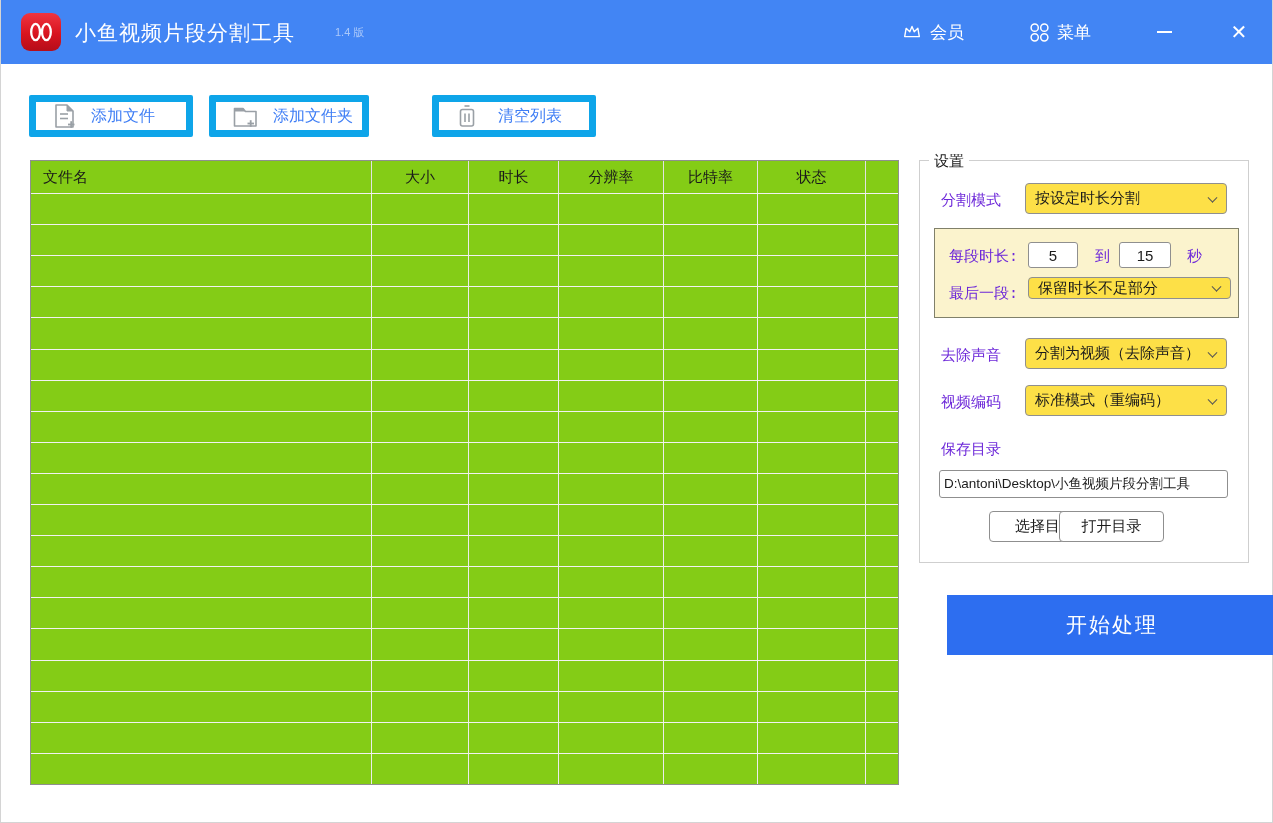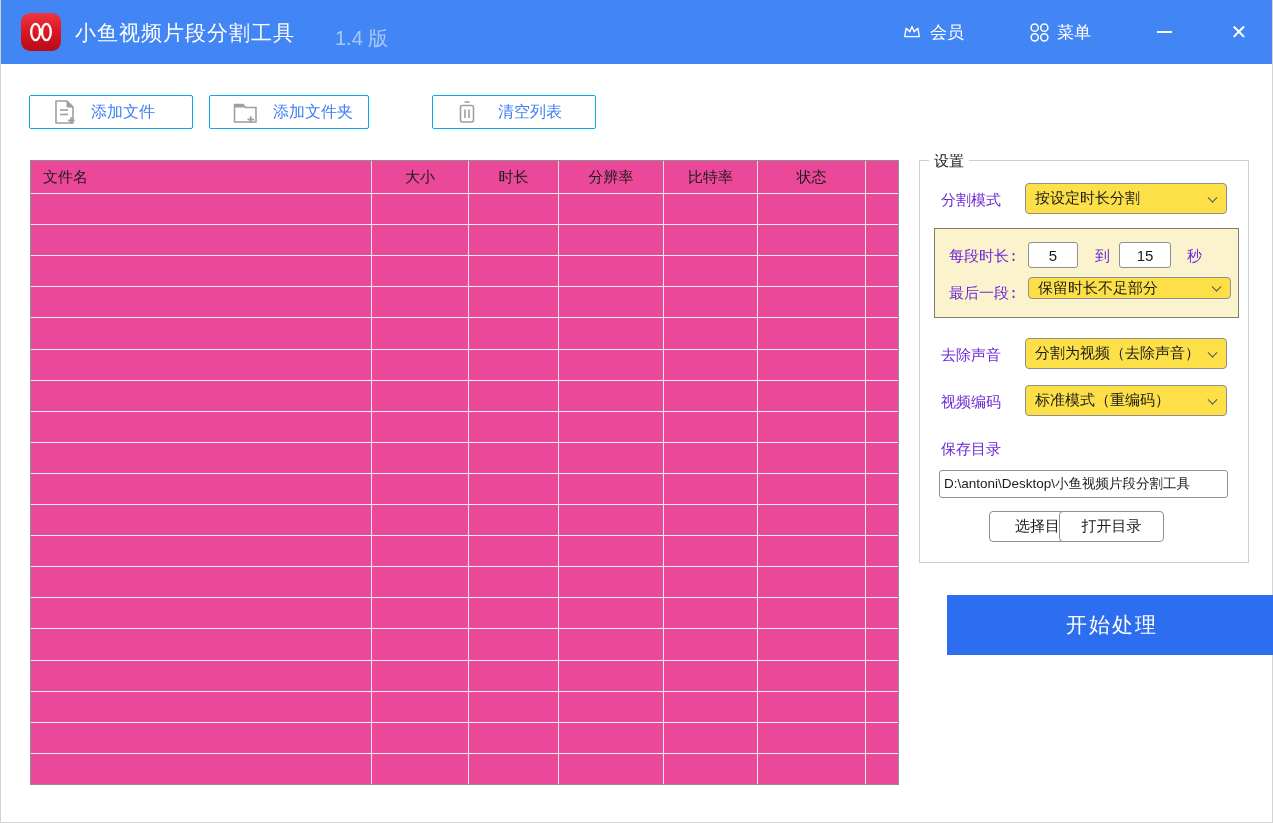--- a/index.html
+++ b/index.html
@@ -6,38 +6,38 @@
   html,body { width:1273px; height:823px; }
   body { font-family:"Liberation Sans","DejaVu Sans",sans-serif; background:#ffffff; position:relative; overflow:hidden; }
   .window { position:absolute; inset:0; background:#fff; border:1px solid #d4d4d4; border-top:none; }
 
   
   .titlebar { position:absolute; left:0; top:0; width:100%; height:64px; background:#4285f4; display:flex; align-items:center;padding-left:25px; }
   .logo { position:absolute; left:20px; top:13px; width:40px; height:38px; border-radius:9px;
           background:linear-gradient(180deg,#ef3540 0%,#d8141f 55%,#b50d1a 100%);
           display:flex; align-items:center; justify-content:center; }
   .app-title { position:absolute; left:74px; top:19px; color:#ffffff; font-size:21px; font-weight:500; letter-spacing:1px; }
-  .app-version { position:absolute; left:334px; top:25px; color:rgba(255,255,255,0.55); font-size:20px; }
+  .app-version { position:absolute; left:334px; top:25px; color:rgba(255,255,255,0.55); font-size:11px; }
   .tb-item { position:absolute; top:0; height:64px; display:flex; align-items:center; gap:7px; color:#ffffff; font-size:17px; cursor:pointer; }
   .tb-member { left:900px; }
   .tb-menu { left:1028px; }
   .tb-min { left:1146px; width:34px; justify-content:center; }
   .tb-close { left:1220px; width:36px; justify-content:center; font-size:20px; font-weight:300; }
   .min-bar { width:15px; height:2px; background:#ffffff; }
 
   
-  .toolbtn { position:absolute; top:95px; height:34px; background:#ffffff; border:1px solid #0ea5e9; border-radius:2px;
-             display:flex; align-items:center; gap:13px; padding-left:21px; cursor:pointer; }
+  .toolbtn { position:absolute; top:95px; height:42px; background:#ffffff; border:7px solid #0ea5e9; border-radius:2px;
+             display:flex; align-items:center; gap:13px; padding-left:15px; cursor:pointer; }
   .toolbtn .lbl { color:#3f7ef5; font-size:16px; }
   .btn-addfile { left:28px; width:164px; }
   .btn-addfolder { left:208px; width:160px; }
   .btn-clear { left:388px; width:164px; gap:18px;margin-left:43px; }
 
   
-  .file-table { position:absolute; left:29px; top:160px; width:869px; height:625px; border:1px solid #8f8f8f; background:#ec4899; }
+  .file-table { position:absolute; left:29px; top:160px; width:869px; height:625px; border:1px solid #8f8f8f; background:#84cc16; }
   .thead { display:grid; grid-template-columns:341px 97px 90px 105px 94px 108px 1fr; height:32px; }
   .thcell { display:flex; align-items:center; justify-content:center; font-size:15px; color:#1a1a1a; font-weight:500;
             border-right:1px solid #e2e2e2; }
   .thcell:first-child { justify-content:flex-start; padding-left:12px; }
   .thcell:last-child { border-right:none; }
   .tbody { display:grid; grid-template-rows:repeat(19,1fr); height:591px; }
   .trow { display:grid; grid-template-columns:341px 97px 90px 105px 94px 108px 1fr; border-top:1px solid #f1f1f1; }
   .tcell { border-right:1px solid #ececec; }
   .tcell:last-child { border-right:none; }
 

